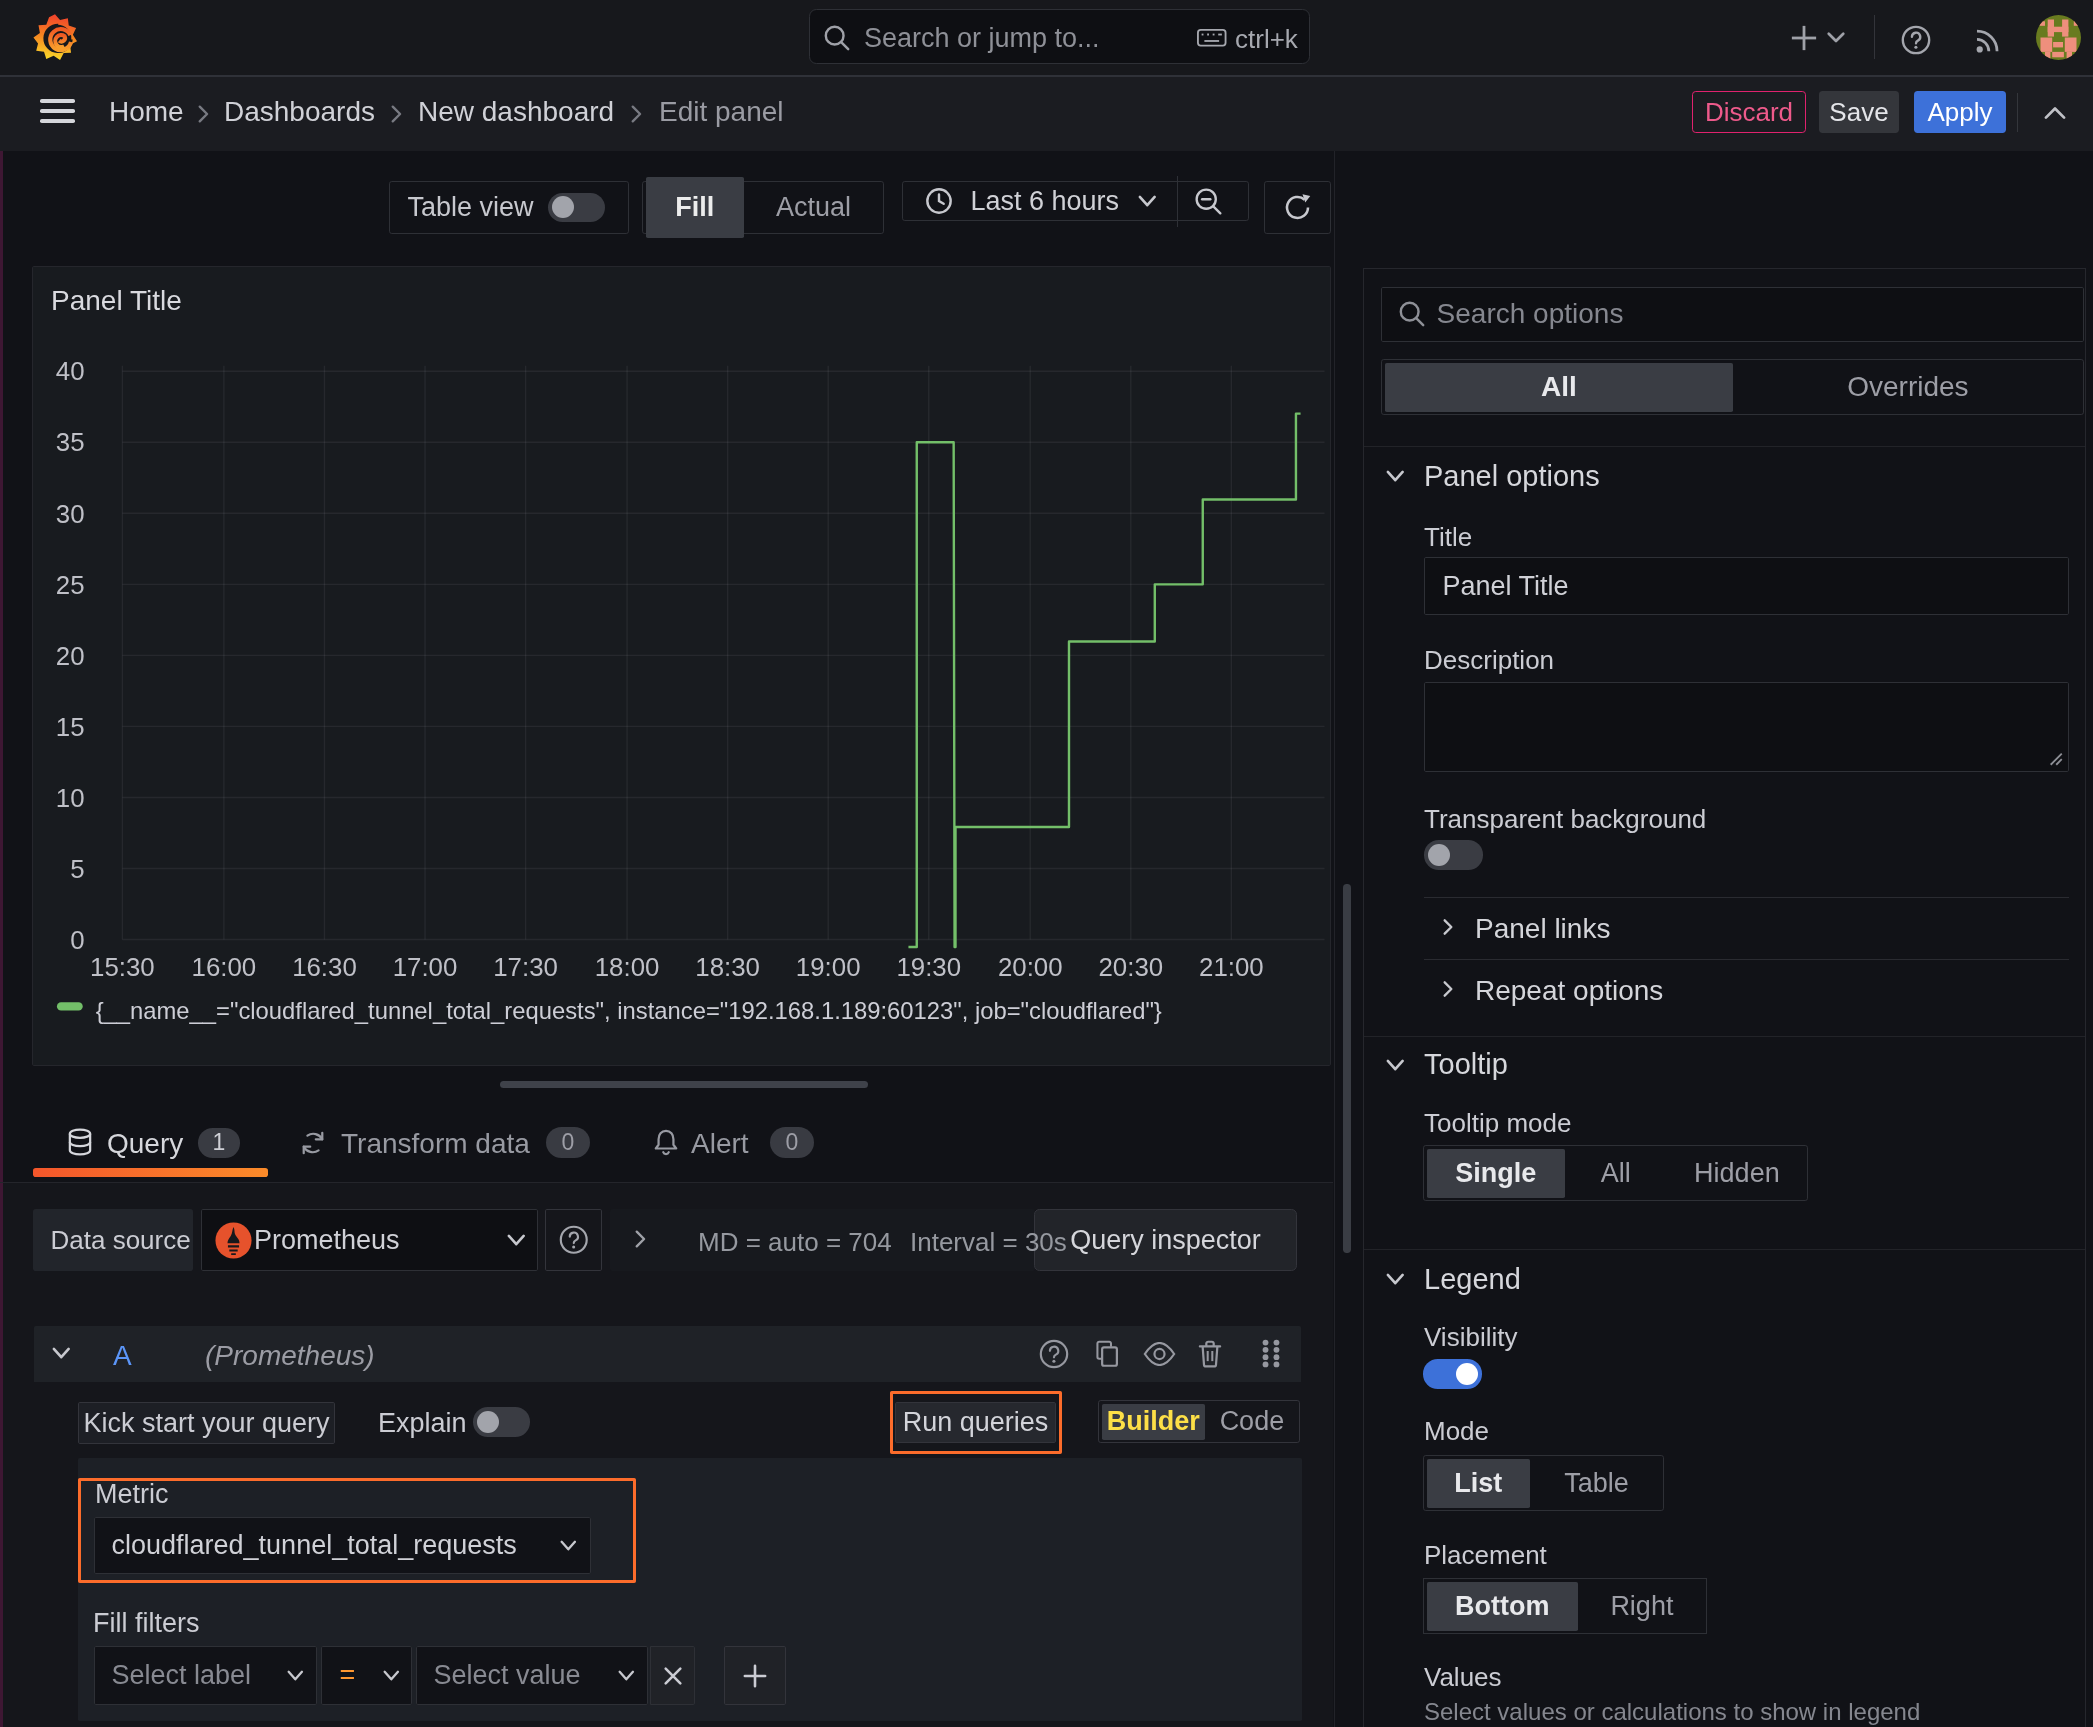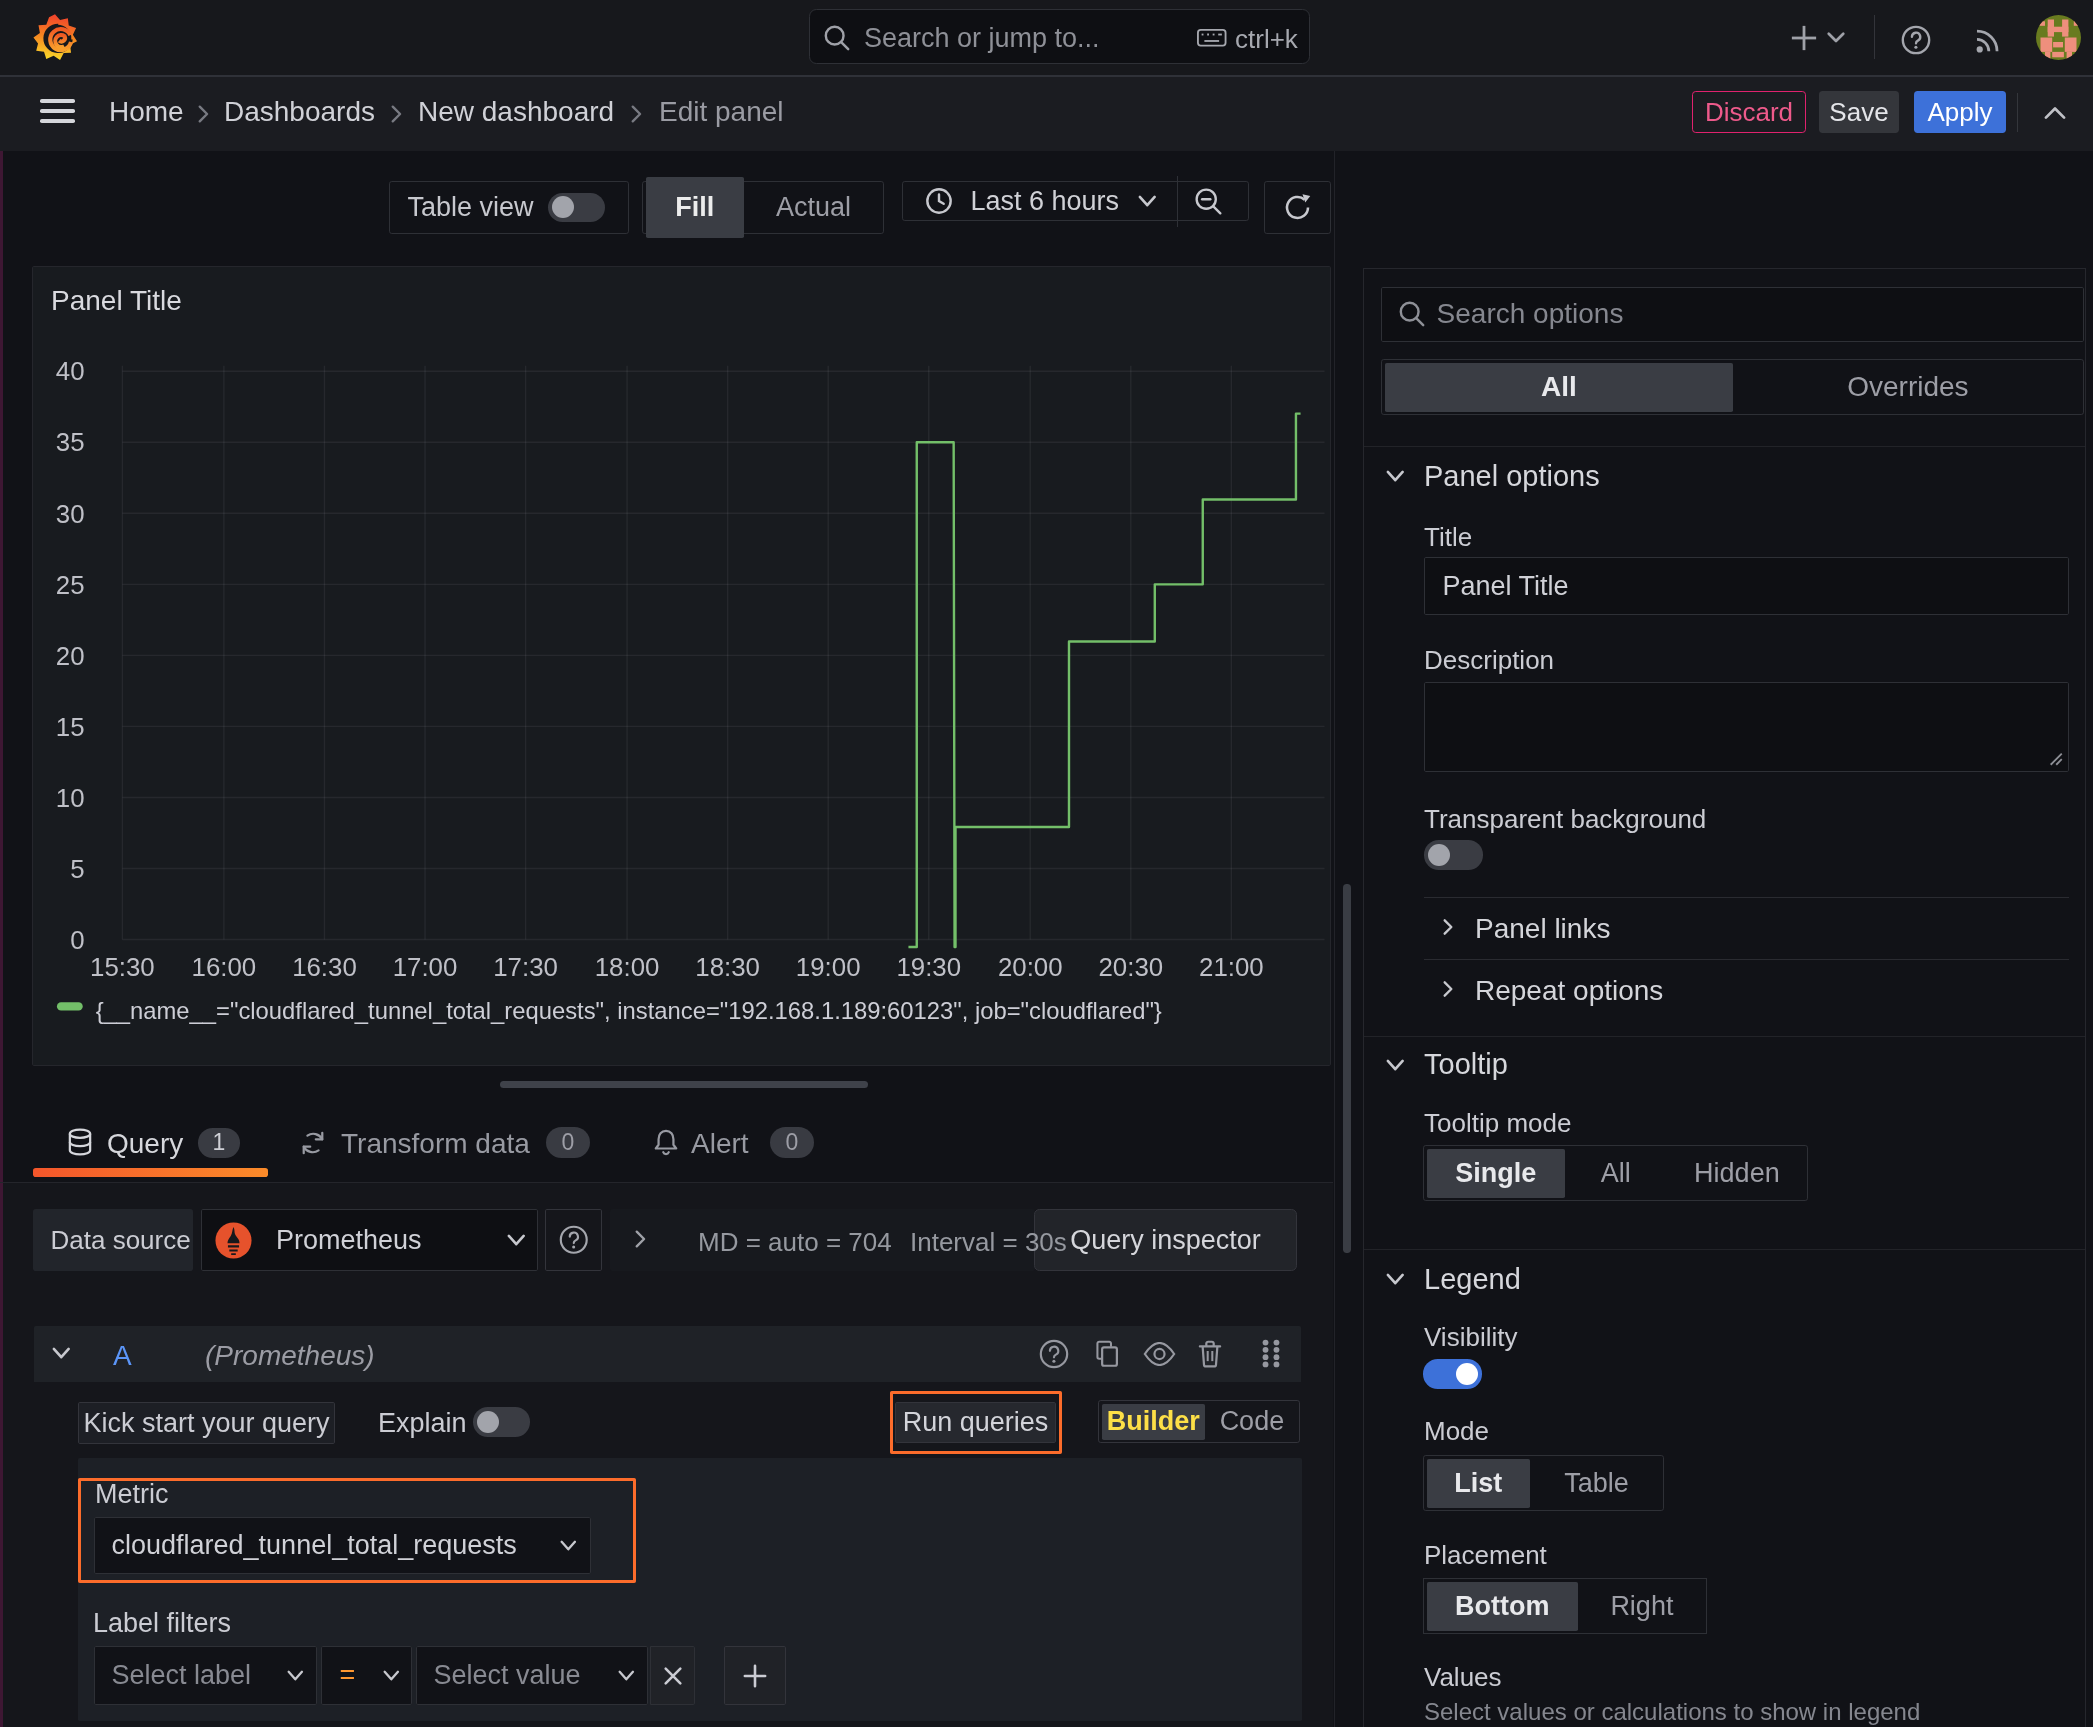--- a/index.html
+++ b/index.html
@@ -245,21 +245,21 @@
   <div class="abs nw" style="left:691px;top:1128px;font-size:28px;color:#989aa2;">Alert</div>
   <div class="abs flex" style="left:770px;top:1127px;width:44px;height:31px;background:#393b42;border-radius:15.7px;justify-content:center;font-size:23px;color:#9d9ea6;">0</div>
 
   <div class="abs flex nw" style="left:33px;top:1209px;width:160px;height:62px;background:#22252b;border-radius:2.8px;font-size:26px;color:#cbccd3;padding-left:17.5px;box-sizing:border-box;">Data source</div>
   <div class="abs flex" style="left:201px;top:1209px;width:337px;height:62px;">
     <div class="abs inp" style="left:0;top:0;width:337px;height:62px;"></div>
     <svg style="margin-left:14px;z-index:1;" width="37" height="37" viewBox="0 0 40 40">
       <circle cx="20" cy="20" r="19.5" fill="#e6522c"></circle>
       <path fill="#17181c" d="M20 5.5 C21.8 9 20.3 11.5 22.6 14.8 C24.8 17.8 26.5 19.3 26.5 23 L13.5 23 C13.5 19.3 15.2 17.8 17 15 C19 12 18.4 9 20 5.5 Z M14 25 H26 V27.6 H14 Z M15.5 29.6 H24.5 V32 H15.5 Z M17.5 33.8 H22.5 V35.6 H17.5 Z"></path>
     </svg>
-    <span class="nw" style="font-size:27px;color:#d0d1d7;margin-left:24px;z-index:1;">Prometheus</span>
+    <span class="nw" style="font-size:27px;color:#d0d1d7;margin-left:2px;z-index:1;">Prometheus</span>
     <svg class="abs" style="right:13px;top:25px;" width="18.5" height="13" viewBox="0 0 20 14">
         <polyline points="2,2 10,11 18,2" fill="none" stroke="#c7c8ce" stroke-width="2.8" stroke-linecap="round" stroke-linejoin="round"></polyline>
       </svg>
   </div>
   <div class="abs flex btn" style="left:545px;top:1209px;width:57px;height:62px;justify-content:center;">
     <svg width="29.5" height="29.5" viewBox="0 0 33 33">
       <circle cx="16.5" cy="16.5" r="14.5" fill="none" stroke="#a4a6ad" stroke-width="2.4"></circle>
       <path d="M12 13 a4.6 4.6 0 1 1 6.6 4.2 c-1.5 0.8 -2.1 1.5 -2.1 3" fill="none" stroke="#a4a6ad" stroke-width="2.4" stroke-linecap="round"></path>
       <circle cx="16.4" cy="24.5" r="1.7" fill="#a4a6ad"></circle>
     </svg>
@@ -324,21 +324,21 @@
   <div class="abs" style="left:78px;top:1458px;width:1224px;height:263px;background:#1d2026;border-radius:1.8px;"></div>
   <div class="abs" style="left:78px;top:1478px;width:558px;height:105px;border:3.7px solid #fc6c2b;border-radius:1.8px;box-sizing:border-box;"></div>
   <div class="abs nw" style="left:95px;top:1479px;font-size:27px;color:#cbccd3;">Metric</div>
   <div class="abs flex" style="left:94px;top:1517px;width:497px;height:57px;">
     <div class="abs inp" style="left:0;top:0;width:497px;height:57px;background:#111217;"></div>
     <span class="nw" style="font-size:27px;color:#d0d1d7;margin-left:17.5px;z-index:1;">cloudflared_tunnel_total_requests</span>
     <svg class="abs" style="right:14.8px;top:23px;" width="16.6" height="12" viewBox="0 0 20 14">
         <polyline points="2,2 10,11 18,2" fill="none" stroke="#c7c8ce" stroke-width="2.8" stroke-linecap="round" stroke-linejoin="round"></polyline>
       </svg>
   </div>
-  <div class="abs nw" style="left:93px;top:1608px;font-size:27px;color:#cbccd3;">Label filters</div>
+  <div class="abs nw" style="left:93px;top:1608px;font-size:27px;color:#cbccd3;">Fill filters</div>
   <div class="abs flex" style="left:94px;top:1646px;width:223px;height:59px;">
     <div class="abs inp" style="left:0;top:0;width:223px;height:59px;background:#111217;"></div>
     <span class="nw" style="font-size:27px;color:#888a92;margin-left:17.5px;z-index:1;">Select label</span>
     <svg class="abs" style="right:13px;top:24px;" width="16.6" height="12" viewBox="0 0 20 14">
         <polyline points="2,2 10,11 18,2" fill="none" stroke="#c7c8ce" stroke-width="2.8" stroke-linecap="round" stroke-linejoin="round"></polyline>
       </svg>
   </div>
   <div class="abs flex" style="left:321px;top:1646px;width:91px;height:59px;">
     <div class="abs inp" style="left:0;top:0;width:91px;height:59px;background:#111217;"></div>
     <span class="nw" style="font-size:27px;color:#ff9830;margin-left:18.5px;z-index:1;">=</span>

